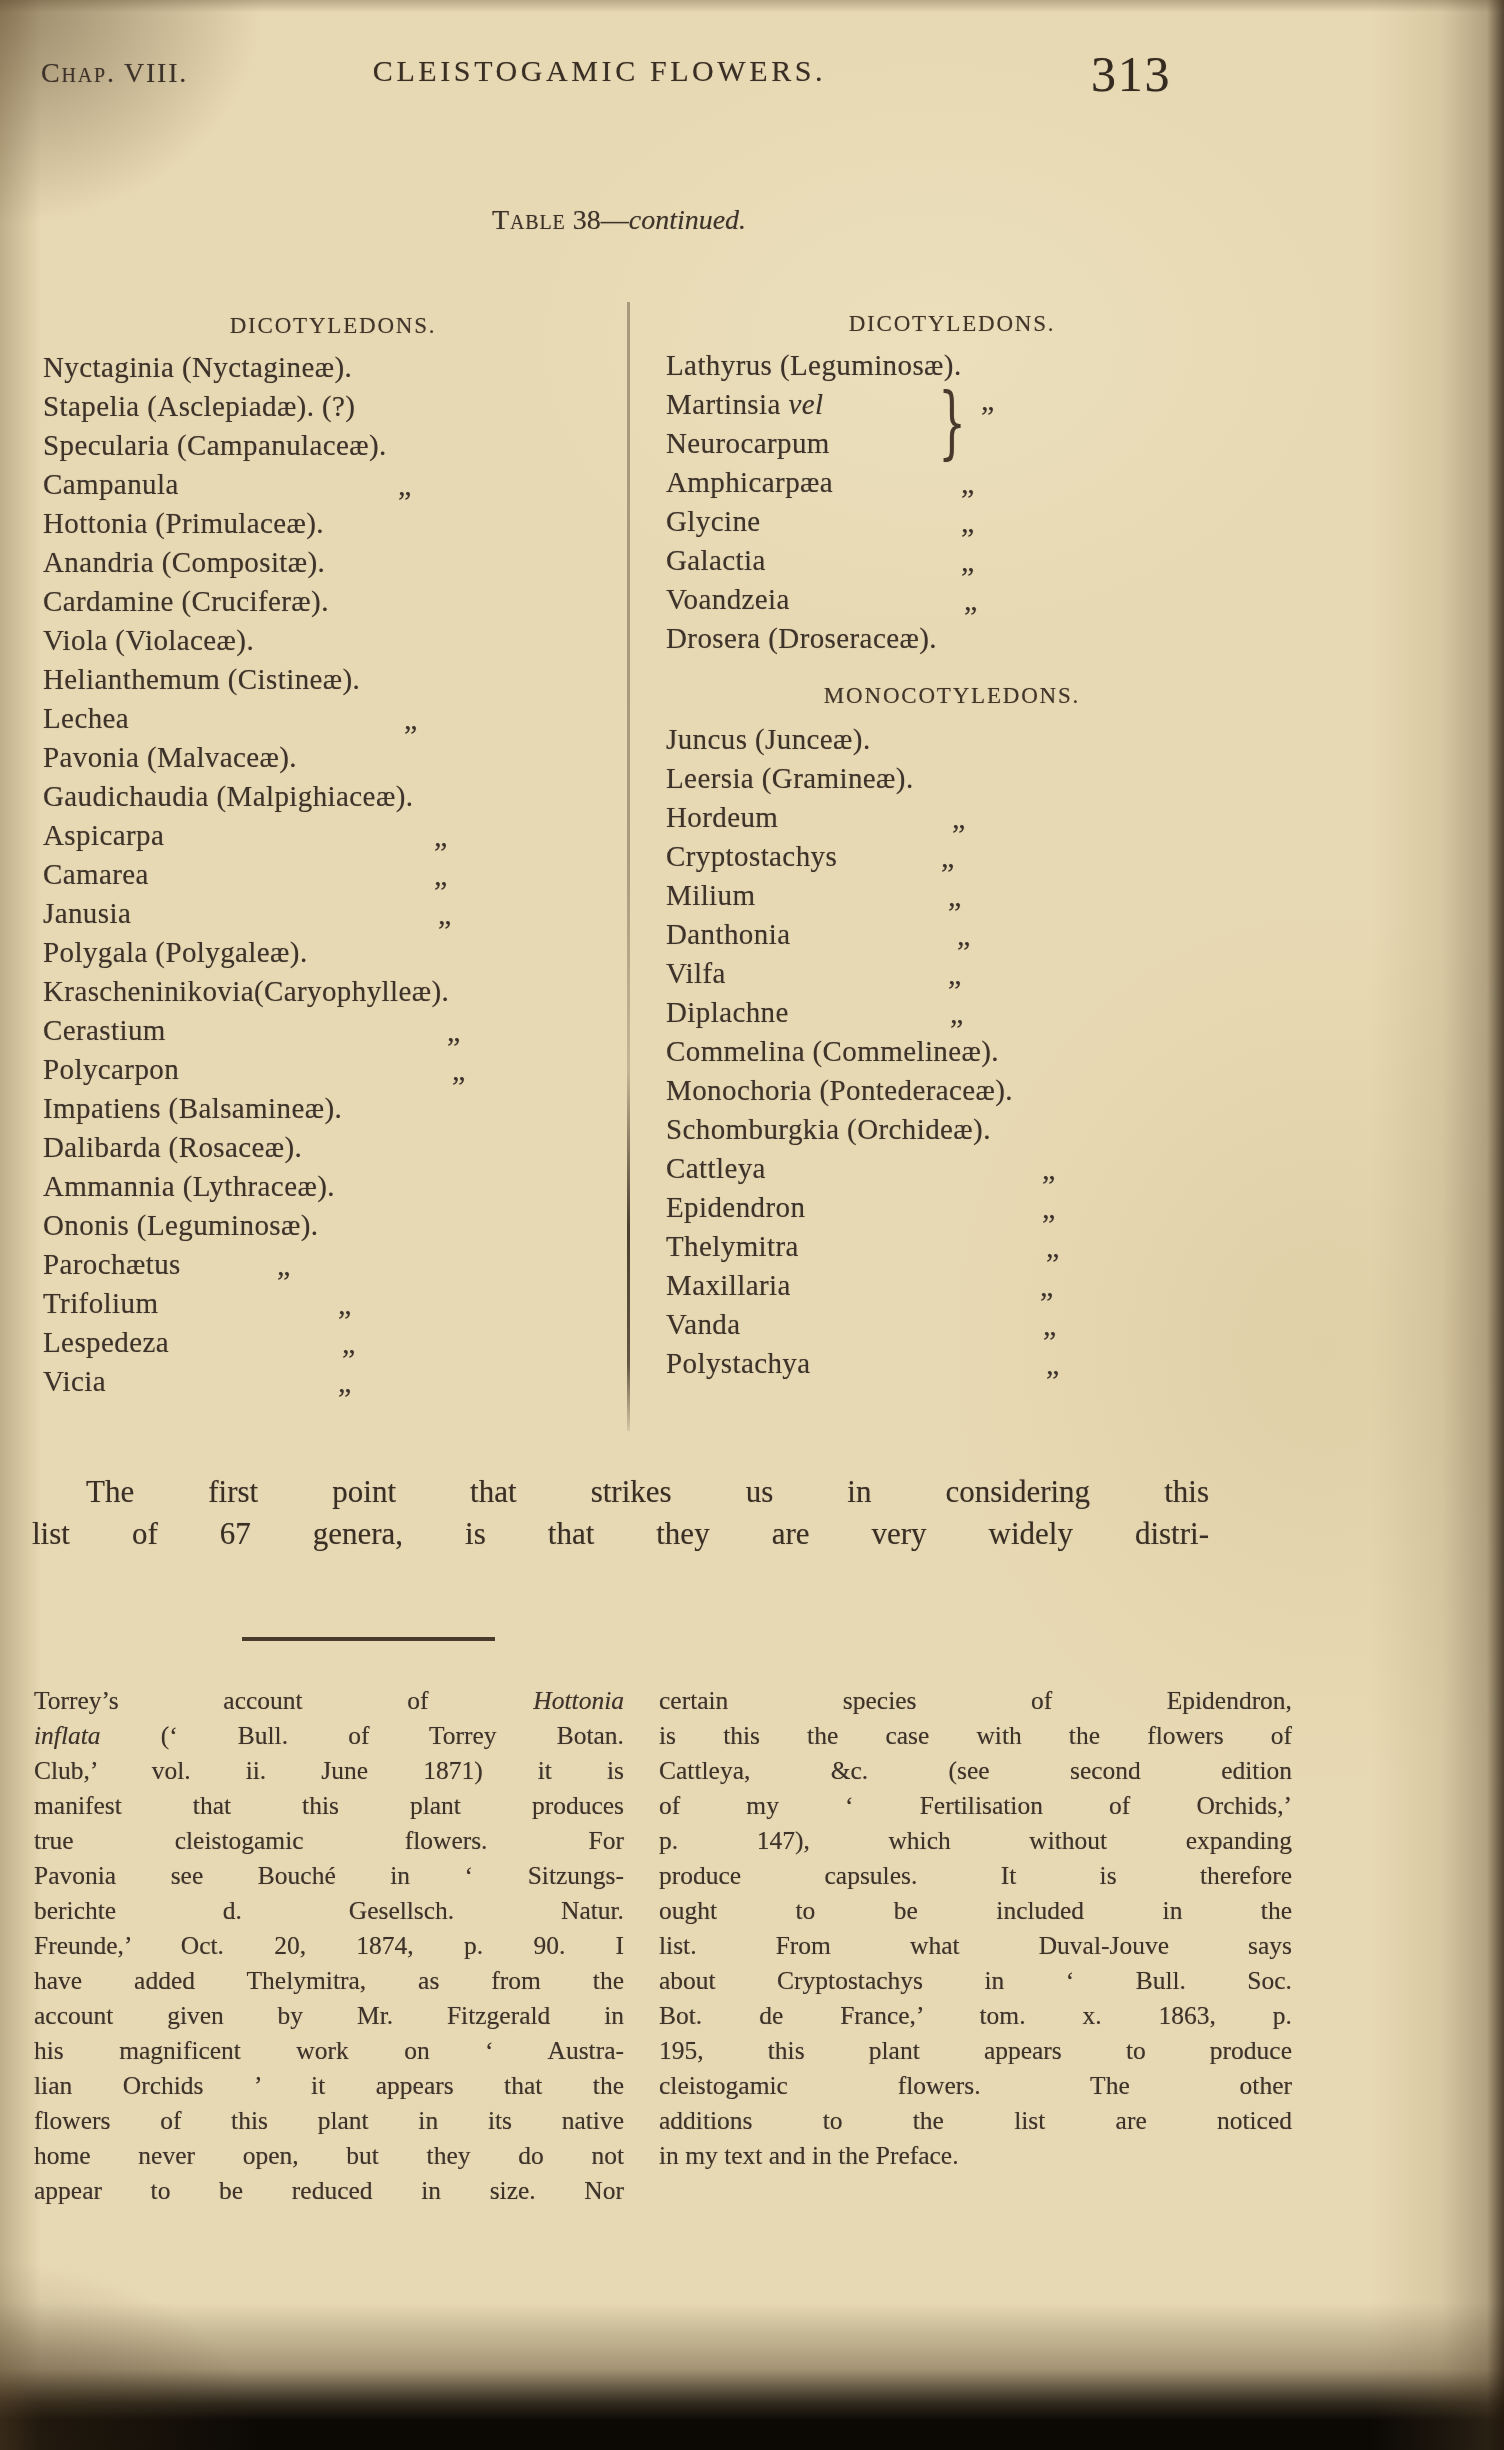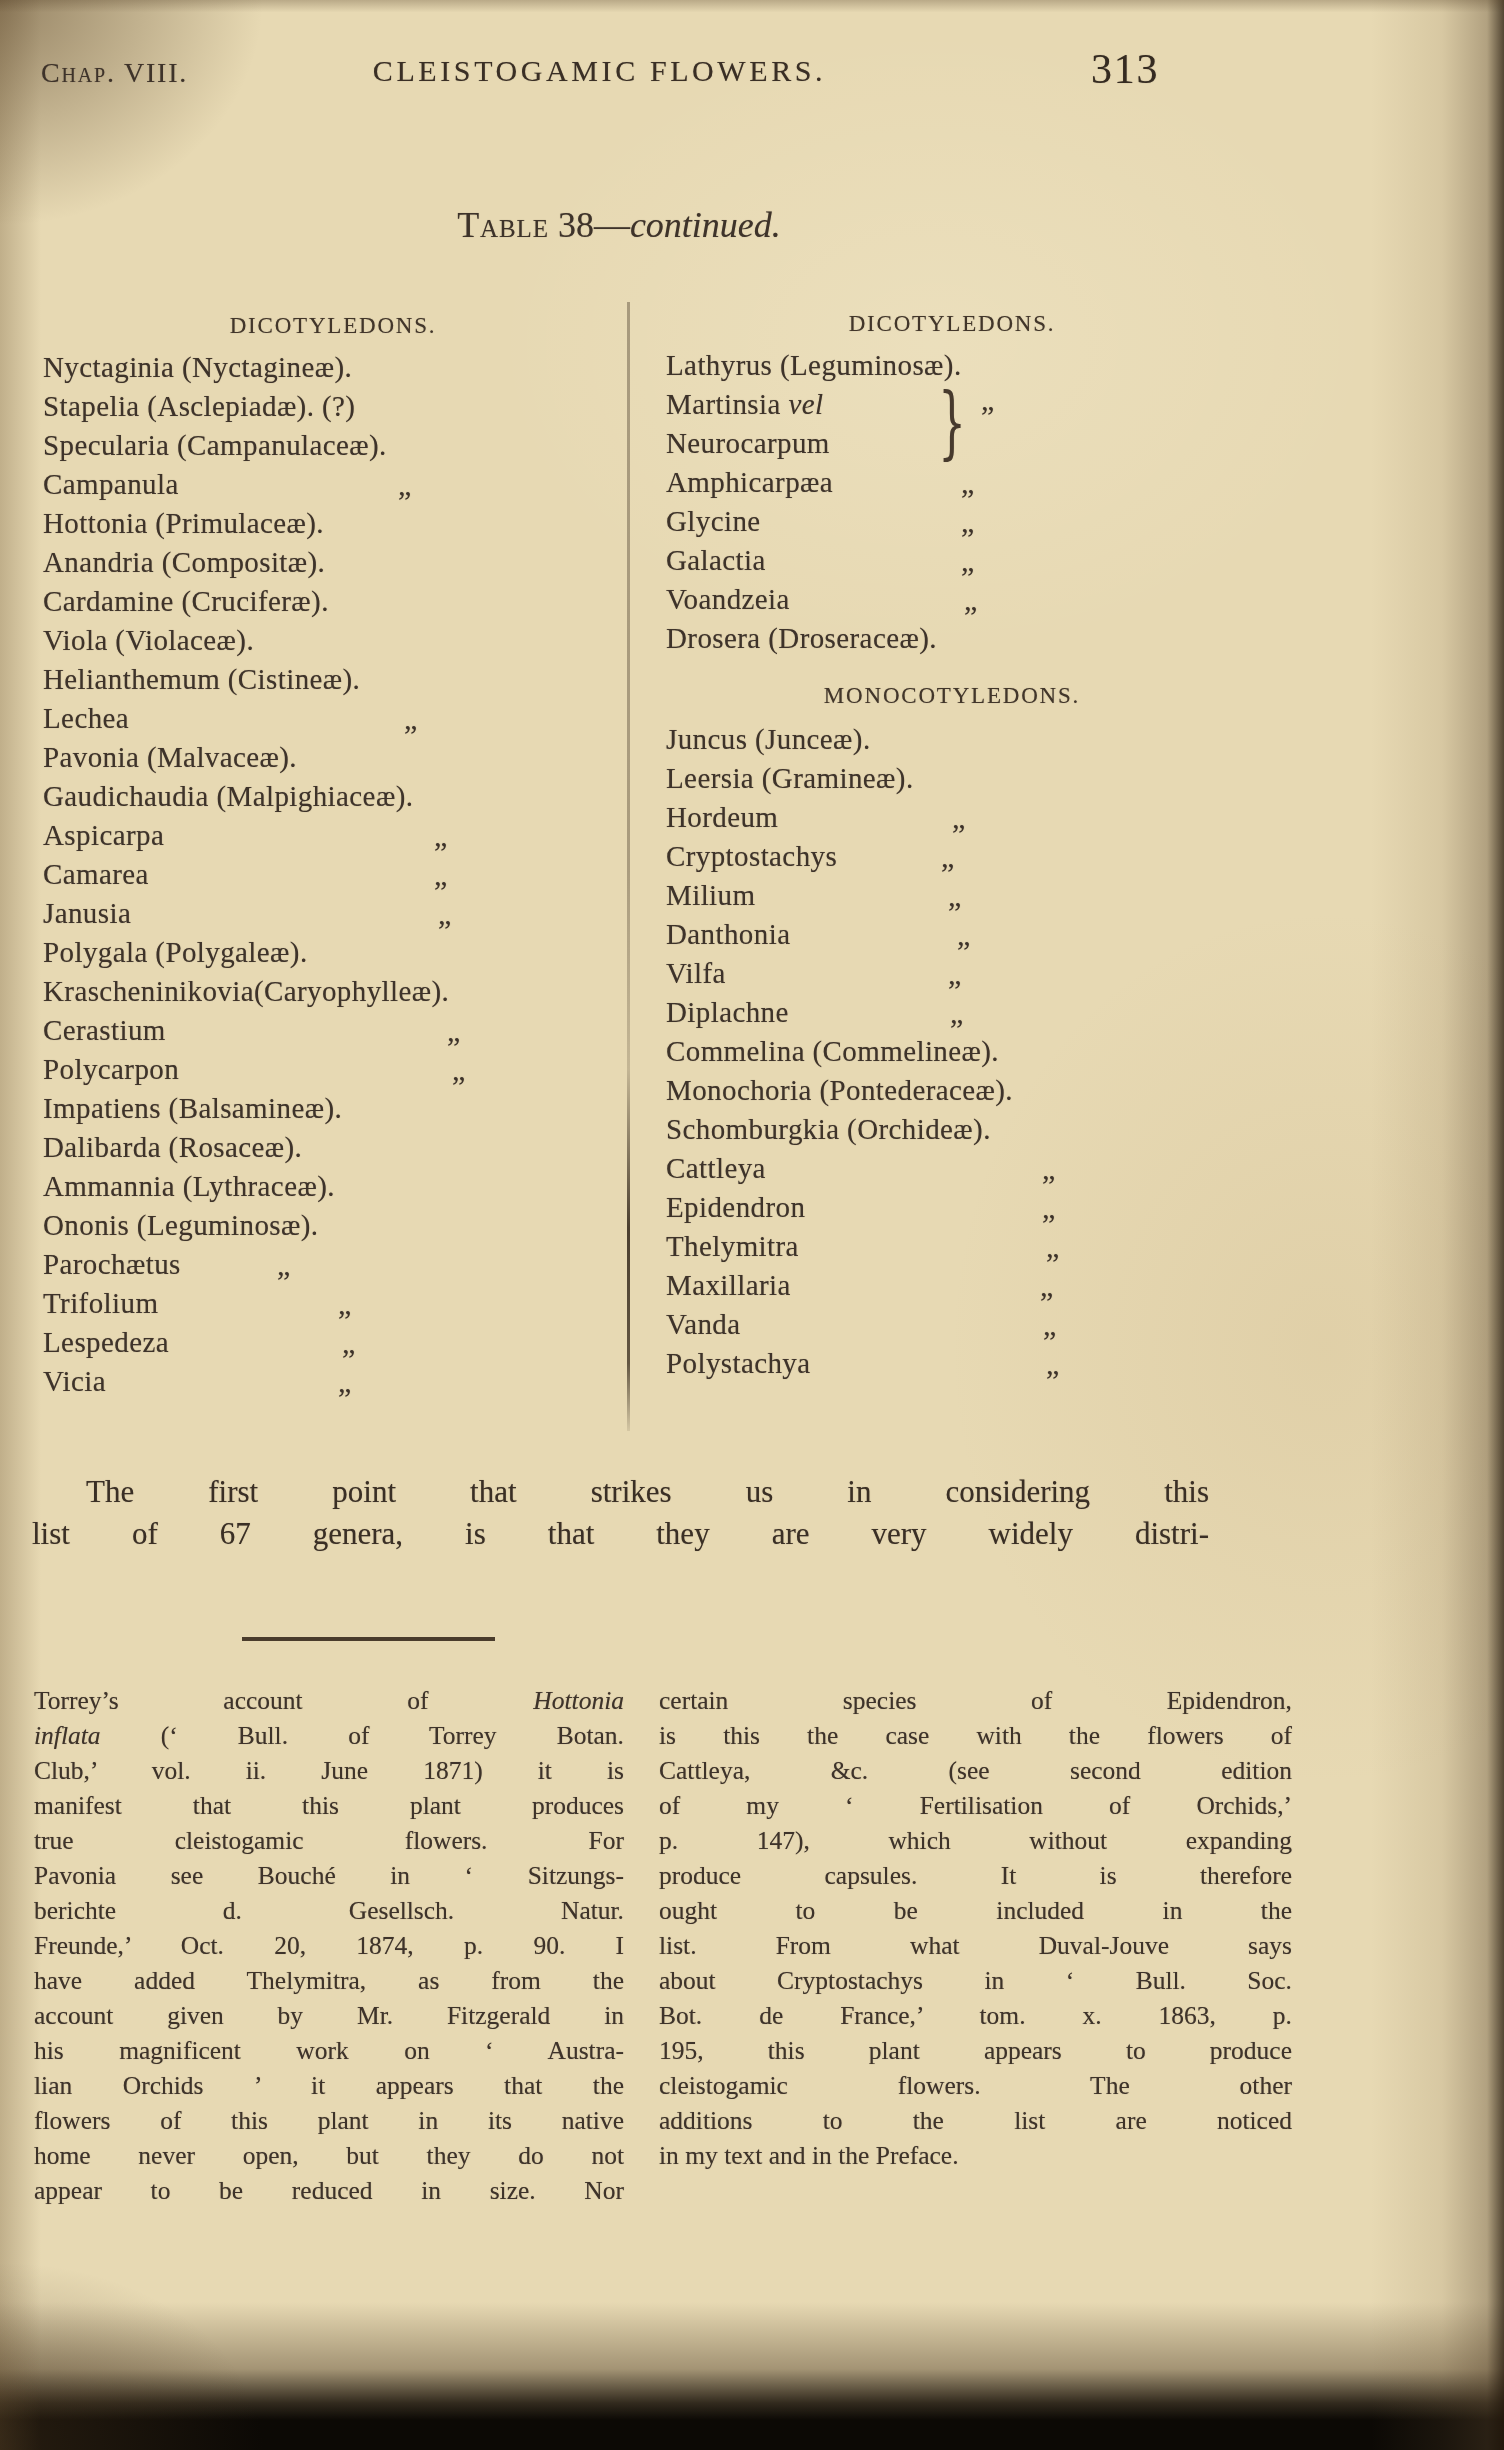--- a/index.html
+++ b/index.html
@@ -18,23 +18,23 @@
       linear-gradient(to top, #0c0905 0px, #0c0905 30px, rgba(25,18,9,.88) 47px, rgba(70,52,30,.42) 81px, rgba(70,52,30,0) 148px),
       radial-gradient(626px 447px at 62% 14%, rgba(255,250,230,.18), rgba(255,250,230,0) 70%),
       radial-gradient(537px 626px at 88% 55%, rgba(180,150,100,.14), rgba(180,150,100,0) 70%),
       #e7d9b3;
     text-shadow:0 0 0.9px rgba(62,51,42,.45);
   }
   .abs{position:absolute;}
   
   .chap{left:41px;top:57px;font-size:28px;font-variant:small-caps;letter-spacing:1.8px;}
   .runtitle{left:233px;top:54px;width:733px;text-align:center;font-size:30px;letter-spacing:3.6px;color:#3a2f25;}
-  .pagenum{left:1091px;top:45px;font-size:42px;letter-spacing:1.8px;color:#352b21;}
+  .pagenum{left:1091px;top:45px;font-size:50px;letter-spacing:1.8px;color:#352b21;}
   
-  .tabletitle{left:36px;top:204px;width:1166px;text-align:center;font-size:36px;}
+  .tabletitle{left:36px;top:204px;width:1166px;text-align:center;font-size:28px;}
   .sc{font-variant:small-caps;letter-spacing:0.9px;}
   .it{font-style:italic;}
   
   .leftcol{left:43px;top:313px;width:580px;}
   .rightcol{left:666px;top:311px;width:572px;}
   .colhead{text-align:center;font-size:23px;letter-spacing:1.8px;margin-bottom:9px;color:#42362a;}
   .colhead.mono{margin-top:25px;margin-bottom:10.7px;}
   .trow{position:relative;font-size:29px;line-height:39px;white-space:nowrap;letter-spacing:0.4px;}
   .ditto{position:absolute;top:0;font-size:30px;letter-spacing:0;}
   

